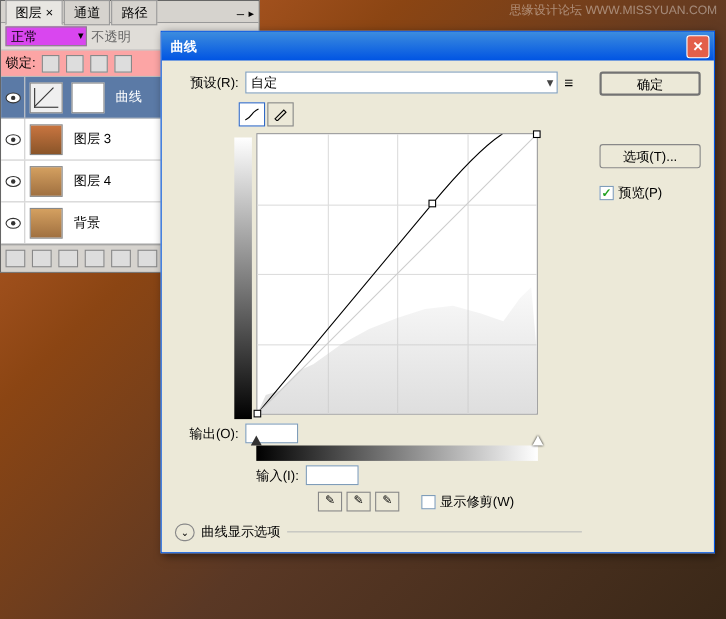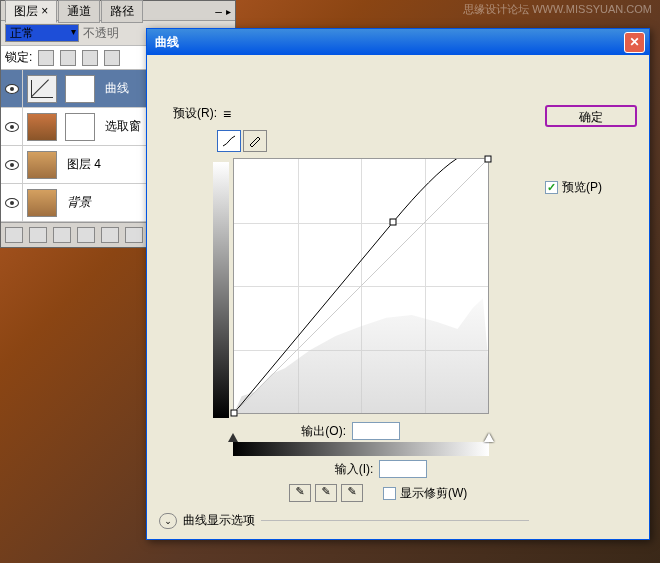--- a/index.html
+++ b/index.html
@@ -10,54 +10,54 @@
 
 
 .panel { position: absolute; left: 0; top: 0; width: 236px; background: #d6d3ce; border: 1px solid #666; z-index: 5; }
 .panel-tabs { display: flex; align-items: center; background: #d6d3ce; border-bottom: 1px solid #999; padding: 2px 0 0 4px; height: 20px; }
 .panel-tab { padding: 2px 8px; border: 1px solid #999; background: #d6d3ce; margin-right: 1px; cursor: pointer; }
 .panel-tab.active { background: #e8e6e2; border-bottom: 1px solid #e8e6e2; }
 .panel-close { margin-left: auto; margin-right: 4px; cursor: pointer; }
 .panel-menu { margin-right: 4px; cursor: pointer; font-size: 10px; }
 
 .blend-row { display: flex; align-items: center; padding: 3px 4px; background: #e0ddd8; border-bottom: 1px solid #bbb; gap: 4px; }
-.blend-select { width: 74px; height: 18px; border: 1px solid #888; background: #1d4ed8; padding: 0 14px 0 4px; position: relative; }
+.blend-select { width: 74px; height: 18px; border: 1px solid #888; background: #d946ef; padding: 0 14px 0 4px; position: relative; }
 .blend-select::after { content: "▾"; position: absolute; right: 2px; top: 1px; font-size: 10px; }
 .blend-label { color: #666; }
 
-.lock-row { display: flex; align-items: center; padding: 3px 4px; background: #ffffff; border-bottom: 1px solid #bbb; gap: 6px; }
+.lock-row { display: flex; align-items: center; padding: 3px 4px; background: #fca5a5; border-bottom: 1px solid #bbb; gap: 6px; }
 .lock-icon { width: 16px; height: 16px; border: 1px solid #888; background: #ddd; }
 
 .layers-list { background: #fff; }
 .layer-row { display: flex; align-items: center; height: 38px; border-bottom: 1px solid #ccc; }
 .layer-row.selected { background: #5b7aa6; color: #fff; }
 .eye { width: 22px; height: 100%; display: flex; align-items: center; justify-content: center; cursor: pointer; border-right: 1px solid #ccc; }
 .eye-icon { width: 14px; height: 10px; border: 1px solid #333; border-radius: 50%; background: #fff; position: relative; }
 .eye-icon::after { content: ""; width: 4px; height: 4px; background: #333; border-radius: 50%; position: absolute; top: 2px; left: 4px; }
 .thumb { width: 30px; height: 28px; margin: 0 4px; border: 1px solid #888; background: #fff; display: inline-block; }
 .thumb.photo1 { background: linear-gradient(#c97540, #8a5529); }
 .thumb.photo2 { background: linear-gradient(#bbb, #666); }
 .thumb.photo3 { background: linear-gradient(#d4a060, #a07040); }
 .thumb.mask { background: #fff; }
 .thumb.adj { background: #efefef; display: flex; align-items: center; justify-content: center; }
 .curve-mini { width: 22px; height: 18px; border-left: 1px solid #333; border-bottom: 1px solid #333; position: relative; }
 .curve-mini::after { content: ""; position: absolute; width: 24px; height: 1px; background: #333; transform: rotate(-45deg); transform-origin: left bottom; bottom: 0; left: 0; }
 .layer-name { margin-left: 6px; }
-.layer-name.italic { font-style: italic; }
+.layer-name.italic { }
 
 .panel-footer { display: flex; align-items: center; padding: 4px; background: #d6d3ce; gap: 6px; border-top: 1px solid #999; }
 .footer-icon { width: 18px; height: 16px; border: 1px solid #888; background: #ddd; cursor: pointer; }
 
 
 .dialog { position: absolute; left: 146px; top: 28px; width: 504px; background: #ece9d8; border: 1px solid #0054e3; z-index: 10; box-shadow: 2px 2px 8px rgba(0,0,0,0.5); }
 .titlebar { height: 26px; background: linear-gradient(#3c8cde, #0054e3); display: flex; align-items: center; padding: 0 4px 0 8px; color: #fff; font-weight: bold; }
 .titlebar span { flex: 1; }
 .close-btn { width: 21px; height: 21px; background: #e35f4a; border: 1px solid #fff; color: #fff; display: flex; align-items: center; justify-content: center; cursor: pointer; font-weight: bold; border-radius: 3px; }
 
-.dialog-body { padding: 10px 12px; display: flex; gap: 16px; margin-top: 40px; }
+.dialog-body { padding: 10px 12px; display: flex; gap: 16px; }
 .dialog-left { flex: 1; }
 .dialog-right { width: 92px; display: flex; flex-direction: column; gap: 6px; }
 
 .row { display: flex; align-items: center; margin-bottom: 8px; gap: 6px; }
 .label { min-width: 58px; text-align: right; }
 .preset-sel { flex: 1; height: 20px; border: 1px solid #7f9db9; background: #fff; padding: 1px 18px 1px 4px; position: relative; }
 .preset-sel::after { content: "▾"; position: absolute; right: 3px; top: 2px; color: #444; }
 .menu-icon { width: 16px; height: 16px; cursor: pointer; position: relative; }
 .menu-icon::before { content: "≡"; font-size: 14px; }
 
@@ -76,35 +76,35 @@
 .grid-h { height: 1px; width: 100%; }
 .histogram { position: absolute; bottom: 0; left: 0; right: 0; height: 140px; background: linear-gradient(to top, rgba(200,200,200,0.6), transparent); clip-path: polygon(0% 100%, 3% 88%, 8% 85%, 15% 72%, 20% 68%, 30% 55%, 40% 45%, 50% 38%, 60% 32%, 70% 30%, 80% 35%, 88% 40%, 94% 25%, 98% 18%, 100% 60%, 100% 100%); }
 .curve-line { position: absolute; inset: 0; }
 .curve-line svg { width: 100%; height: 100%; }
 .point { position: absolute; width: 7px; height: 7px; border: 1px solid #000; background: #fff; transform: translate(-50%, -50%); }
 
 .h-gradient { width: 256px; height: 14px; background: linear-gradient(to right, #000, #fff); margin-left: 74px; margin-top: 2px; position: relative; }
 .slider-tri { position: absolute; width: 0; height: 0; border-left: 5px solid transparent; border-right: 5px solid transparent; border-bottom: 9px solid #333; top: -9px; }
 .slider-tri.white { border-bottom-color: #fff; filter: drop-shadow(0 0 1px #000); }
 
-.output-row { display: flex; align-items: center; margin: 4px 0 0 0; gap: 6px; justify-content: center; }
+.output-row { display: flex; align-items: center; margin: 4px 0 0 0; gap: 6px; }
 .io-input { width: 48px; height: 18px; border: 1px solid #7f9db9; background: #fff; }
 
 .eyedroppers { display: flex; gap: 4px; margin-left: 130px; margin-top: 6px; align-items: center; }
 .dropper { width: 22px; height: 18px; border: 1px solid #888; background: #ece9d8; cursor: pointer; font-size: 11px; text-align: center; }
 .clip-check { margin-left: 16px; display: flex; align-items: center; gap: 4px; }
 .checkbox { width: 13px; height: 13px; border: 1px solid #7f9db9; background: #fff; display: inline-flex; align-items: center; justify-content: center; }
 .checkbox.checked::after { content: "✓"; color: #21a121; font-weight: bold; font-size: 11px; }
 
 .expand-row { display: flex; align-items: center; gap: 6px; margin-top: 10px; }
 .expand-btn { width: 18px; height: 16px; border: 1px solid #888; border-radius: 8px; background: #ece9d8; cursor: pointer; display: flex; align-items: center; justify-content: center; font-size: 9px; }
 .expand-line { flex: 1; height: 1px; background: #bbb; }
 
 .btn { height: 22px; border: 1px solid #888; background: #ece9d8; cursor: pointer; text-align: center; line-height: 20px; border-radius: 3px; }
-.btn.default { border: 2px solid #a21caf; }
+.btn.default { border: 2px solid #737373; }
 .btn.disabled { color: #999; }
 .preview-check { display: flex; align-items: center; gap: 4px; margin-top: 8px; }
 </style>
 </head>
 <body>
 
 <div class="bg-photo"></div>
 <div class="watermark">思缘设计论坛  WWW.MISSYUAN.COM</div>
 
 <div class="panel">
@@ -137,22 +137,21 @@
           <div class="curve-mini"></div>
         </div>
       <div class="thumb mask"></div>
       <span class="layer-name">曲线</span>
     </div>
     <div class="layer-row">
       <div class="eye">
           <div class="eye-icon"></div>
         </div>
       <div class="thumb photo1"></div>
-      <div class="thumb mask"></div>
-      <span class="layer-name">选取窗</span>
+      <span class="layer-name">图层 3</span>
     </div>
     <div class="layer-row">
       <div class="eye">
           <div class="eye-icon"></div>
         </div>
       <div class="thumb photo3"></div>
       <span class="layer-name">图层 4</span>
     </div>
     <div class="layer-row">
       <div class="eye">
@@ -177,20 +176,21 @@
 <div class="dialog">
   <div class="titlebar">
     <span>曲线</span>
     <div class="close-btn">✕</div>
   </div>
   <div class="dialog-body">
     <div class="dialog-left">
 
       <div class="row">
         <span class="label">预设(R):</span>
+        <div class="preset-sel">自定</div>
         <div class="menu-icon"></div>
       </div>
 
 
       <div class="tool-btns" style="margin-left:58px;margin-bottom:4px">
         <div class="tool-btn active">
           <svg width="14" height="12">
               <path d="M1 11 Q5 9 7 6 T13 1" stroke="#000" fill="none"></path>
             </svg>
         </div>
@@ -253,19 +253,20 @@
         <span>曲线显示选项</span>
         <div class="expand-line"></div>
       </div>
 
     </div>
 
     <div class="dialog-right">
       <div class="btn default">确定</div>
       <div style="height:16px"></div>
       <div style="height:10px"></div>
+      <div class="btn">选项(T)...</div>
       <div class="preview-check">
         <div class="checkbox checked"></div>
         <span>预览(P)</span>
       </div>
     </div>
   </div>
 </div>
 
 </body></html>

